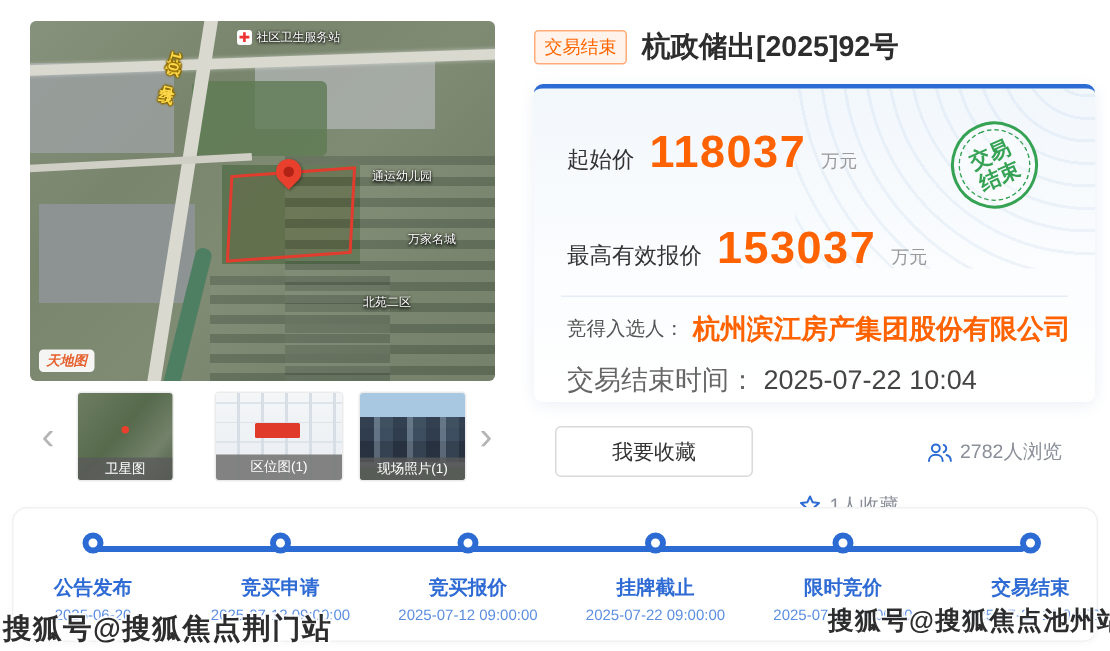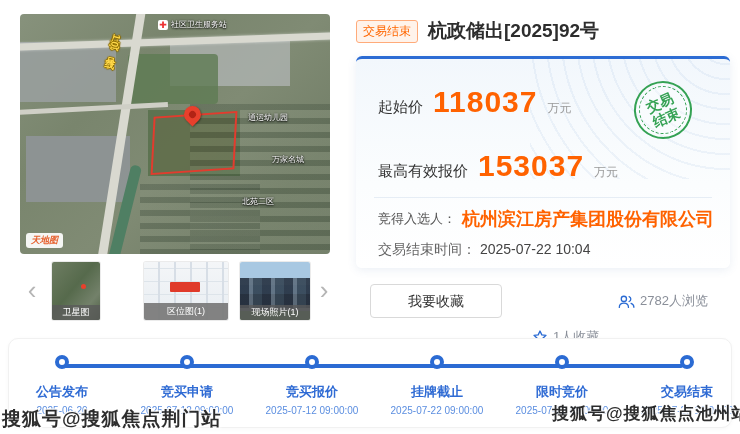--- a/index.html
+++ b/index.html
@@ -33,21 +33,21 @@
   .ml-1 { left:228px; top:98px; }
   .ml-2 { left:252px; top:140px; }
   .ml-3 { left:222px; top:182px; }
   .tianditu { position:absolute; left:6px; bottom:6px; background:rgba(255,255,255,.92); color:#e6602e; font-size:9px; font-weight:bold; font-style:italic; padding:1px 5px; border-radius:3px; }
 
   
   .gallery { position:absolute; left:8px; top:260px; width:334px; height:64px; }
   .chev { position:absolute; top:14px; width:20px; height:34px; color:#b5b5b5; font-size:26px; line-height:32px; text-align:center; cursor:pointer; user-select:none; }
   .chev-l { left:14px; } .chev-r { left:306px; }
   .thumb { position:absolute; top:2px; height:58px; border-radius:2px; overflow:hidden; box-shadow:0 0 0 1px rgba(0,0,0,.08); }
-  .t1 { left:44px; width:48px; background:linear-gradient(130deg,#6e7d62,#566a4c 45%,#73816a 75%,#4e5f45); }
+  .t1 { left:44px; width:63px; background:linear-gradient(130deg,#6e7d62,#566a4c 45%,#73816a 75%,#4e5f45); }
   .t1::after { content:""; position:absolute; left:29px; top:22px; width:5px; height:5px; border-radius:50%; background:#e8402c; }
   .t2 { left:136px; width:84px; background:linear-gradient(180deg,#f4f6f8,#e8edf2); }
   .t2-streets { position:absolute; inset:0; background:repeating-linear-gradient(90deg, transparent 0 14px, #d7dee6 14px 16px), repeating-linear-gradient(0deg, transparent 0 12px, #dde4ea 12px 13px); }
   .t2-mark { position:absolute; left:26px; top:20px; width:30px; height:10px; background:#e03a2a; border-radius:1px; }
   .t3 { left:232px; width:70px; background:linear-gradient(180deg,#a8c8e2 0 40%, #8fb4d4 40% 55%, #5c6670 55% 85%, #4f6b4a 85%); }
   .t3-bld { position:absolute; left:0; top:16px; width:100%; height:30px; background:repeating-linear-gradient(90deg, rgba(30,40,55,.85) 0 9px, rgba(90,105,120,.85) 9px 13px, rgba(45,60,75,.85) 13px 22px); }
   .thumb-cap { position:absolute; left:0; right:0; bottom:0; height:15px; background:rgba(90,90,90,.78); color:#fff; font-size:9px; line-height:15px; text-align:center; }
   .t2 .thumb-cap { background:rgba(120,120,120,.92); height:17px; line-height:17px; }
 
   
@@ -64,21 +64,21 @@
   .price-label { font-size:15px; color:#333; }
   .price-val { font-size:30px; font-weight:bold; color:#ff6200; letter-spacing:1px; }
   .price-unit { font-size:12px; color:#999; }
   .stamp { position:absolute; right:38px; top:22px; width:58px; height:58px; border:2px solid #35a254; border-radius:50%; transform:rotate(-24deg);
            display:flex; flex-direction:column; align-items:center; justify-content:center; color:#35a254; font-weight:bold; font-size:14px; line-height:16px; background:rgba(255,255,255,.35); }
   .stamp::before { content:""; position:absolute; inset:3px; border:1px dashed #35a254; border-radius:50%; }
   .card-div { position:absolute; left:18px; right:18px; top:138px; height:1px; background:#e6edf5; }
   .winner-row { position:absolute; left:22px; top:148px; display:flex; align-items:center; gap:6px; white-space:nowrap; }
   .winner-label { font-size:13px; color:#555;text-align:center; }
   .winner-val { font-size:18px; font-weight:bold; color:#ff6200; }
-  .time-row { position:absolute; left:22px; top:182px; font-size:14px; color:#666; }
+  .time-row { position:absolute; left:22px; top:182px; font-size:18px; color:#666; }
   .time-row .tv { color:#444; }
 
   .actions { position:absolute; left:356px; top:284px; width:374px; height:36px; }
   .fav-btn { position:absolute; left:14px; top:0; width:132px; height:34px; background:#fff; border:1px solid #d9d9d9; border-radius:4px;
              font-size:14px; color:#333; text-align:center; line-height:32px; cursor:pointer; }
   .count-group { position:absolute; top:8px; display:flex; align-items:center; gap:5px; font-size:13px; color:#8a8f99; }
   .cg1 { left:176px;margin-top:36px; } .cg2 { left:262px; }
   .count-group svg { display:block; }
 
   

